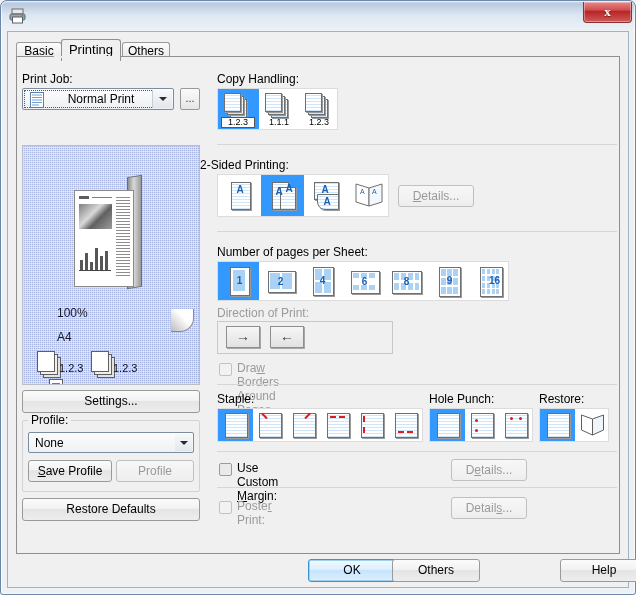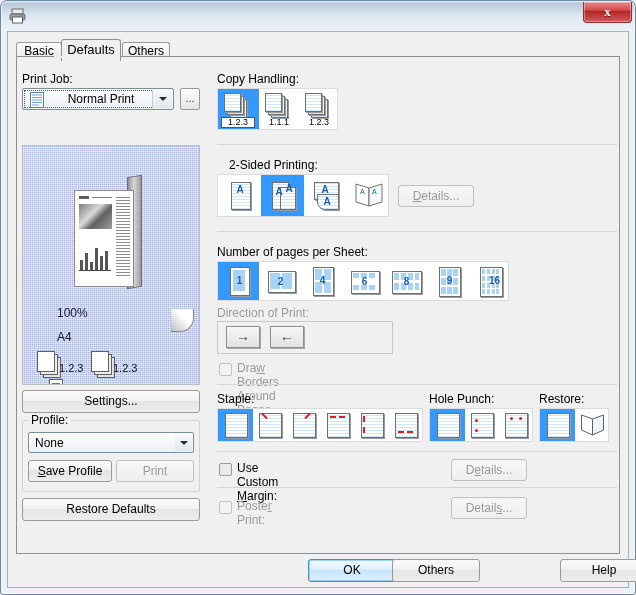--- a/index.html
+++ b/index.html
@@ -270,21 +270,21 @@
     </svg>
     <div id="close-btn">
       <div class="x">x</div>
     </div>
   </div>
 
   <div id="client">
 
     <div id="tabstrip">
       <div class="tab" id="tab-basic">Basic</div>
-      <div class="tab sel" id="tab-finishing">Defaults</div>
+      <div class="tab sel" id="tab-finishing">Printing</div>
       <div class="tab" id="tab-others">Others</div>
     </div>
     <div id="tabpage"></div>
     <div id="tabpage-cover"></div>
 
     <div class="grp-label" id="printjob-label" style="z-index:5"><span>Print Job:</span></div>
 
     <div id="printjob-combo" style="z-index:5">
       <div class="focusring"></div>
       <svg id="printjob-icon" viewBox="0 0 14 16">
@@ -381,21 +381,21 @@
     <div id="profile-label" style="z-index:6">Profile:</div>
     <div id="profile-combo" style="z-index:6">
       <div id="profile-value">None</div>
       <div id="profile-arrow">
           <span class="caret"></span>
         </div>
     </div>
     <div class="btn" id="save-profile-btn" style="z-index:6">
       <span><span class="ul">S</span>ave Profile</span>
     </div>
-    <div class="btn disabled" id="delete-btn" style="z-index:6">Print</div>
+    <div class="btn disabled" id="delete-btn" style="z-index:6">Profile</div>
     <div class="btn" id="restore-btn" style="z-index:5">Restore Defaults</div>
 
     <div class="sec-label" style="left:209px;top:40px;z-index:5">Copy Handling:</div>
     <div class="iconbar" style="left:209px;top:56px;width:121px;height:42px;z-index:5">
       <div class="iconcell sel" style="left:0;width:41px;height:40px;">
         <div class="sheet dot" style="left:12px;top:10px;width:15px;height:17px;"></div>
         <div class="sheet dot" style="left:9px;top:7px;width:15px;height:17px;"></div>
         <div class="sheet dot" style="left:6px;top:4px;width:15px;height:17px;"></div>
         <div style="position:absolute;left:3px;bottom:1px;width:34px;height:11px;background:#fff;border:1px solid #555;box-sizing:border-box;font-size:9px;line-height:9px;text-align:center;">1.2.3</div>
       </div>
@@ -407,21 +407,21 @@
       </div>
       <div class="iconcell" style="left:81px;width:40px;height:40px;">
         <div class="sheet dot" style="left:12px;top:10px;width:15px;height:17px;"></div>
         <div class="sheet dot" style="left:9px;top:7px;width:15px;height:17px;"></div>
         <div class="sheet dot" style="left:6px;top:4px;width:15px;height:17px;"></div>
         <div style="position:absolute;left:3px;bottom:1px;width:34px;height:11px;font-size:9px;line-height:10px;text-align:center;color:#000;">1.2.3</div>
       </div>
     </div>
     <div class="sec-rule" style="left:209px;top:112px;width:400px;z-index:5"></div>
 
-    <div class="sec-label" style="left:221px;top:126px;z-index:5">2-Sided Printing:</div>
+    <div class="sec-label" style="left:192px;top:126px;z-index:5">2-Sided Printing:</div>
     <div class="iconbar" style="left:209px;top:142px;width:172px;height:43px;z-index:5">
       <div class="iconcell" style="left:0;width:43px;height:41px;">
         <div class="sheet dot" style="left:13px;top:7px;width:18px;height:26px;"></div>
         <div class="numcell" style="left:16px;top:9px;width:12px;">A</div>
       </div>
       <div class="iconcell sel" style="left:43px;width:43px;height:41px;">
         <div class="sheet dot" style="left:11px;top:7px;width:15px;height:26px;"></div>
         <div class="sheet dot" style="left:19px;top:12px;width:14px;height:21px;"></div>
         <div class="numcell" style="left:12px;top:11px;width:12px;">A</div>
         <div class="numcell" style="left:22px;top:8px;width:12px;">A</div>

